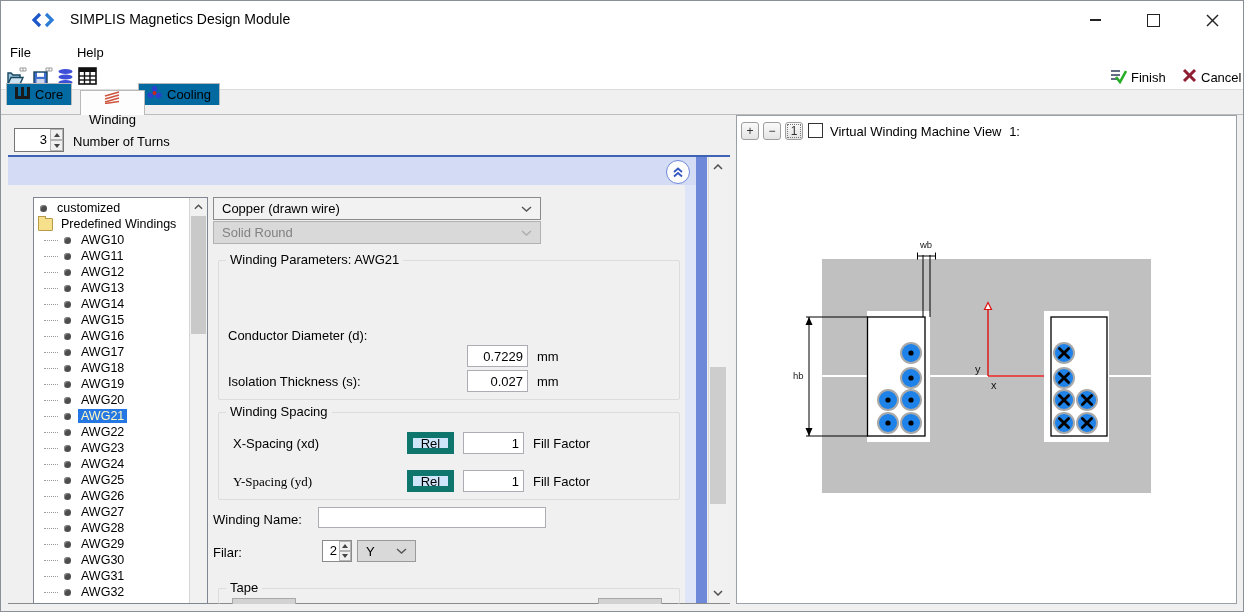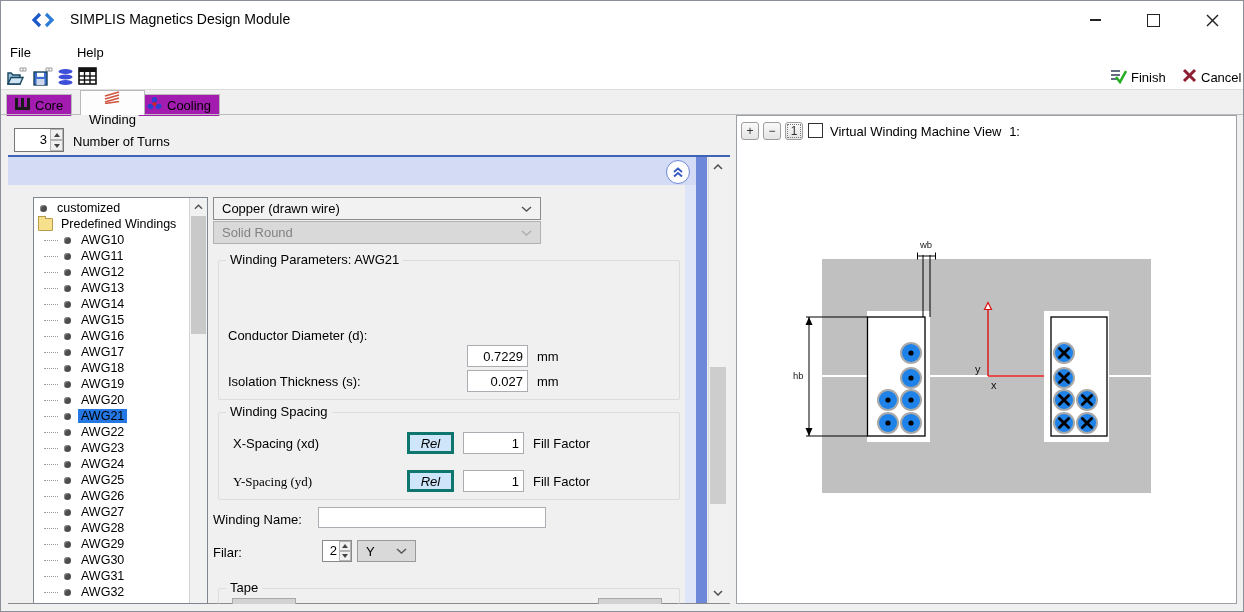--- a/index.html
+++ b/index.html
@@ -8,49 +8,49 @@
   .abs{position:absolute;}
   .frame{position:absolute;inset:0;border:1px solid #8a8f98;pointer-events:none;z-index:60;}
   .nowrap{white-space:nowrap;}
   .ctr{display:flex;align-items:center;justify-content:center;}
   .row{display:flex;align-items:center;gap:30px;}
   
   .wbtn{width:36px;height:26px;display:flex;align-items:center;justify-content:center;}
   .menu-item{padding:3px 8px;}
   .tbtn{display:flex;align-items:center;gap:4px;padding:2px 4px;}
   
-  .tab{position:absolute;border:1px solid #b9b9b9;border-bottom:none;background:#a21caf;
-       display:flex;align-items:center;gap:5px;padding:0 8px;height:21px;top:94px;}
+  .tab{position:absolute;border:1px solid #b9b9b9;border-bottom:none;background:#0369a1;
+       display:flex;align-items:center;gap:5px;padding:0 8px;height:21px;top:83px;}
   .tab.active{background:#fdfdfd;height:24px;top:90px;z-index:3;}
   .tabline{position:absolute;left:0;top:114px;width:1244px;height:1px;background:#bcbcbc;z-index:1;}
   
   .txt{position:absolute;border:1px solid #abadb3;background:#fff;font:13px "Liberation Sans","DejaVu Sans",sans-serif;
        text-align:right;padding:0 4px;box-sizing:border-box;}
   .grp{position:absolute;border:1px solid #dcdcdc;border-radius:2px;}
   .grp>.gtitle{position:absolute;top:-9px;left:7px;background:#f0f0f0;padding:0 4px;}
   .combo{position:absolute;box-sizing:border-box;border:1px solid #8a8a8a;background:#f2f2f2;
          display:flex;align-items:center;padding:0 8px;justify-content:space-between;}
   .combo.disabled{background:#d9d9d9;color:#828282;border-color:#b2b2b2;}
   .spinbtns{display:flex;flex-direction:column;width:13px;height:100%;box-sizing:border-box;}
   .spinbtn{flex:1;background:#f0f0f0;border:1px solid #b5b5b5;display:flex;align-items:center;justify-content:center;}
   .tri-up{width:0;height:0;border-left:3px solid transparent;border-right:3px solid transparent;border-bottom:4px solid #444;}
   .tri-dn{width:0;height:0;border-left:3px solid transparent;border-right:3px solid transparent;border-top:4px solid #444;}
-  .relbtn{position:absolute;width:47px;height:22px;box-sizing:border-box;background:#cfe5fa;border:3px solid #0f766e;
-          display:flex;align-items:center;justify-content:center;font-style:italic;}
+  .relbtn{position:absolute;width:47px;height:22px;box-sizing:border-box;background:#cfe5fa;border:6px solid #0f766e;
+          display:flex;align-items:center;justify-content:center;}
   
   #tree{position:absolute;left:33px;top:197px;width:175px;height:407px;background:#fff;border:1px solid #808691;
         box-sizing:border-box;overflow:hidden;}
   #tree-items{padding-top:2px;}
   .tree-row{height:16px;display:flex;align-items:center;font-size:12.5px;}
   .tree-row .dots{width:14px;border-top:1px dotted #9a9a9a;margin-left:10px;}
   .tree-dot{width:7px;height:7px;border-radius:50%;background:#4d4d4d;box-shadow:inset 1px 1px 0 #8a8a8a;margin:0 7px 0 6px;flex:none;}
   .tree-folder{width:13px;height:11px;background:#f7e08c;border:1px solid #b89b4a;border-radius:1px;margin:0 5px 0 4px;flex:none;position:relative;}
   .tree-folder:before{content:"";position:absolute;left:-1px;top:-3px;width:6px;height:2px;background:#f7e08c;border:1px solid #b89b4a;border-bottom:none;}
   .tree-label{padding:0 3px;}
-  .tree-row.selected .tree-label{background:#2577e4;color:#000000;}
+  .tree-row.selected .tree-label{background:#2577e4;color:#fef9c3;}
   
   .sb-track{position:absolute;background:#f1f1f1;}
   .sb-thumb{position:absolute;background:#cdcdcd;}
   .sb-arrow{position:absolute;display:flex;align-items:center;justify-content:center;background:#f1f1f1;}
   
   .hbtn{position:absolute;width:18px;height:18px;box-sizing:border-box;border:1px solid #9e9e9e;border-radius:3px;
         background:linear-gradient(#fafafa,#e4e4e4);display:flex;align-items:center;justify-content:center;
         font-size:12px;color:#333;}
   svg text{font-family:"Liberation Sans","DejaVu Sans",sans-serif;}
 </style>

